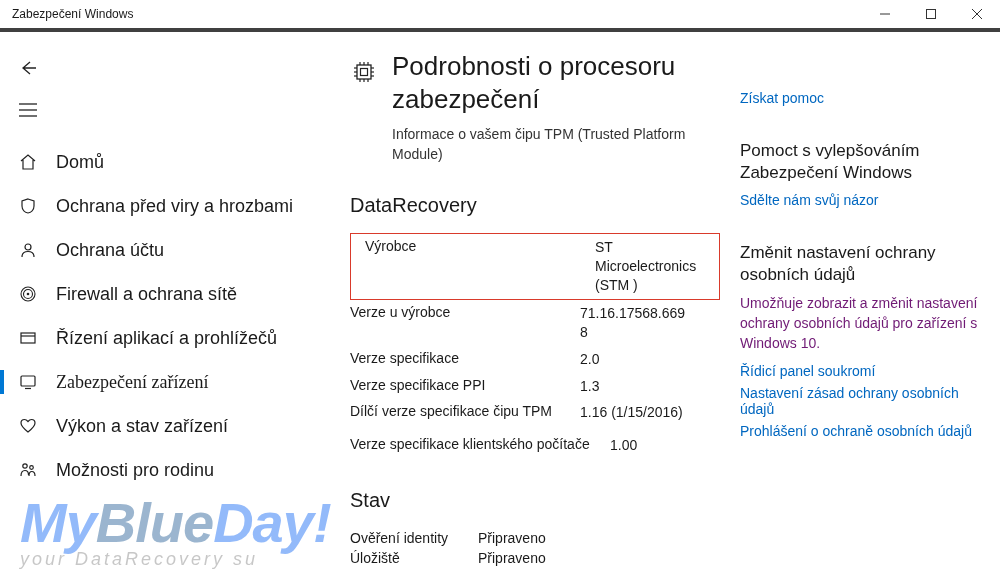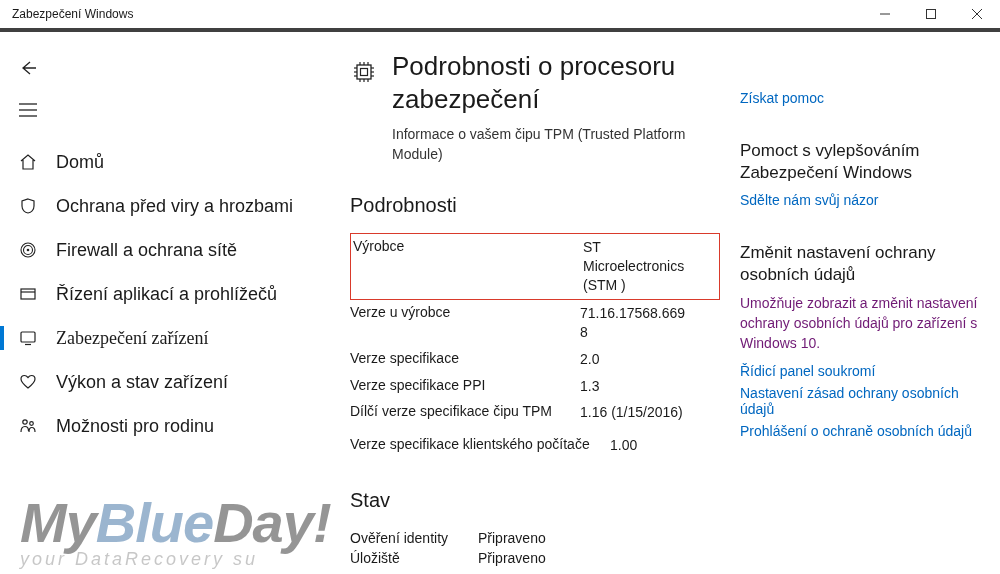--- a/index.html
+++ b/index.html
@@ -129,21 +129,21 @@
   .right-desc { color: #701a75; margin-bottom: 10px; line-height: 1.4; }
   .watermark {
     position: absolute;
     left: 20px;
     bottom: 4px;
     pointer-events: none;
     opacity: 0.55;
     font-family: Arial, sans-serif;
   }
   .watermark .big { font-size: 56px; font-weight: 900; font-style: italic; letter-spacing: -1px; }
-  .watermark .big .g { color: #404040; }
+  .watermark .big .g { color: #3b82f6; }
   .watermark .big .b { color: #4a7aa8; }
   .watermark .tag { font-size: 18px; color: #9a9a9a; letter-spacing: 3px; font-style: italic; margin-top: -6px; }
 </style>
 </head>
 <body>
 
 <div class="titlebar">
   <span class="title">Zabezpečení Windows</span>
   <div class="win-controls">
     <div class="win-btn">
@@ -193,20 +193,29 @@
       </span>
       <span>Domů</span>
     </div>
     <div class="side-row nav">
       <span class="ic">
         <svg width="18" height="18" viewBox="0 0 18 18">
             <path d="M9 2 L15 4 V9 C15 13 12 15.5 9 16 C6 15.5 3 13 3 9 V4 Z" fill="none" stroke="#222" stroke-width="1.2"></path>
           </svg>
       </span>
       <span>Ochrana před viry a hrozbami</span>
+    </div>
+    <div class="side-row nav">
+      <span class="ic">
+        <svg width="18" height="18" viewBox="0 0 18 18">
+            <circle cx="9" cy="6" r="3" fill="none" stroke="#222" stroke-width="1.2"></circle>
+            <path d="M3 16 C3 12 6 10.5 9 10.5 C12 10.5 15 12 15 16" fill="none" stroke="#222" stroke-width="1.2"></path>
+          </svg>
+      </span>
+      <span>Ochrana účtu</span>
     </div>
     <div class="side-row nav">
       <span class="ic">
         <svg width="18" height="18" viewBox="0 0 18 18">
             <circle cx="9" cy="9" r="1.3" fill="#222"></circle>
             <path d="M4.5 9 A4.5 4.5 0 0 1 9 4.5 M13.5 9 A4.5 4.5 0 0 0 9 4.5 M2 9 A7 7 0 0 1 9 2 M16 9 A7 7 0 0 0 9 2 M4.5 9 A4.5 4.5 0 0 0 9 13.5 M13.5 9 A4.5 4.5 0 0 1 9 13.5 M2 9 A7 7 0 0 0 9 16 M16 9 A7 7 0 0 1 9 16" fill="none" stroke="#222" stroke-width="1.1"></path>
           </svg>
       </span>
       <span>Firewall a ochrana sítě</span>
     </div>
@@ -266,23 +275,23 @@
               <line x1="4" y1="18" x2="7" y2="18" stroke="#222" stroke-width="1.2"></line>
           <line x1="21" y1="10" x2="24" y2="10" stroke="#222" stroke-width="1.2"></line>
               <line x1="21" y1="14" x2="24" y2="14" stroke="#222" stroke-width="1.2"></line>
               <line x1="21" y1="18" x2="24" y2="18" stroke="#222" stroke-width="1.2"></line>
           </svg>
         </span>
         <h1 class="page-title">Podrobnosti o procesoru zabezpečení</h1>
       </div>
       <p class="page-sub">Informace o vašem čipu TPM (Trusted Platform Module)</p>
 
-      <h2 class="section-h">Podrobnosti</h2>
+      <h2 class="section-h">DataRecovery</h2>
       <div class="spec-table">
-        <div class="spec-row red-box" style="padding:4px 2px;">
+        <div class="spec-row red-box" style="padding:4px 14px;">
           <div class="spec-label">Výrobce</div>
           <div class="spec-val" style="max-width:110px;">ST Microelectronics (STM )</div>
         </div>
         <div class="spec-row">
           <div class="spec-label">Verze u výrobce</div>
           <div class="spec-val" style="max-width:110px; word-break:break-all;">71.16.17568.6698</div>
         </div>
         <div class="spec-row">
           <div class="spec-label">Verze specifikace</div>
           <div class="spec-val">2.0</div>

